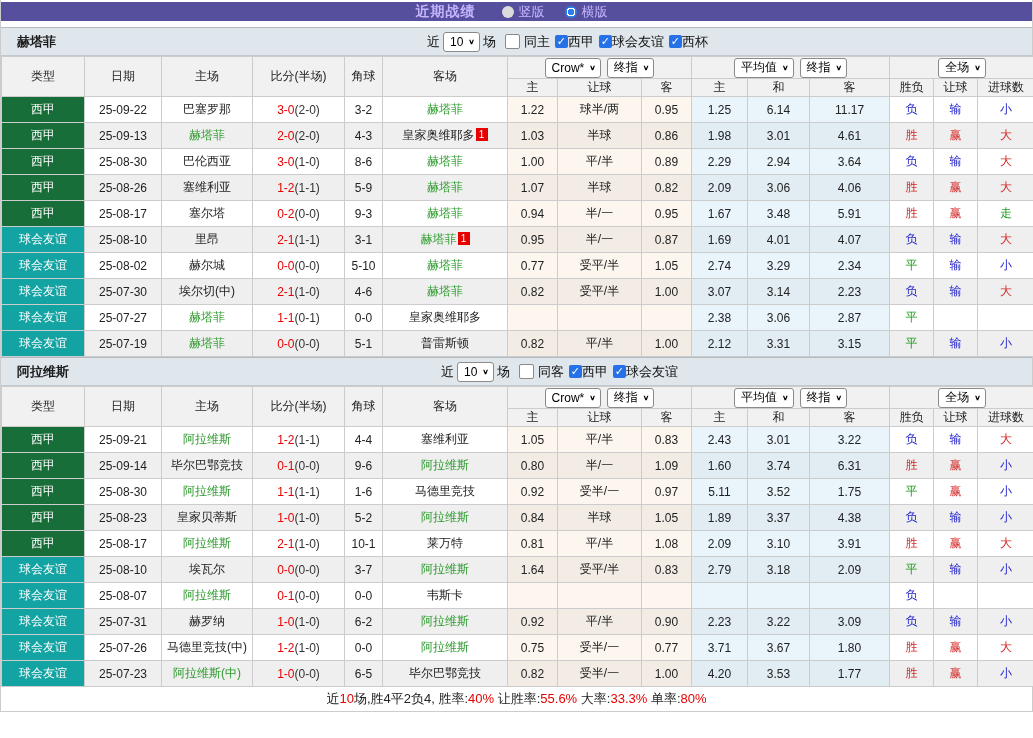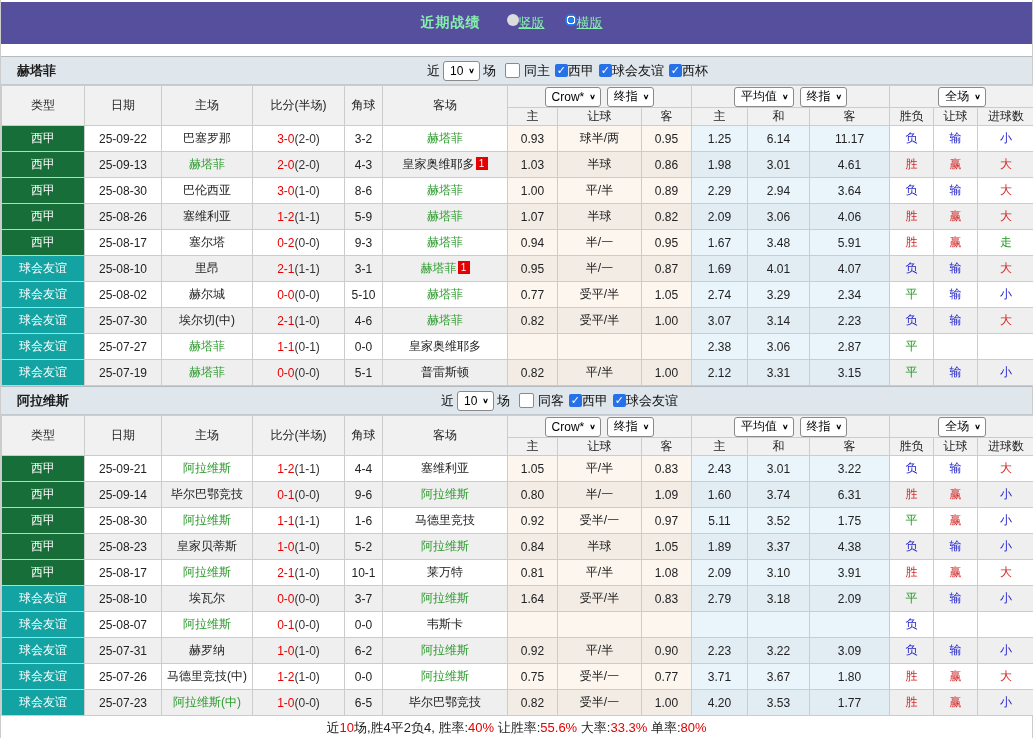--- a/index.html
+++ b/index.html
@@ -1,22 +1,22 @@
 <!DOCTYPE html>
 <html><head>
 <meta charset="utf-8">
 <style>
   * { margin:0; padding:0; box-sizing:content-box; }
   body { width:1033px; font-family:"Liberation Sans", sans-serif; background:#fff; }
   #app { width:1031px; border-left:1px solid #ccc; border-right:1px solid #ccc; padding-top:2px; }
 
   
-  .topbar { height:42px; background:#564f9e; display:flex; align-items:center; justify-content:center; color:#86efac; margin-bottom:12px; }
+  .topbar { height:19px; background:#564f9e; display:flex; align-items:center; justify-content:center; color:#c4b5fd; margin-bottom:6px; }
   .topbar .title { font-size:14px; font-weight:bold; margin-right:16px; letter-spacing:1px; }
-  .radio-item { display:flex; align-items:flex-start; font-size:13px; margin:0 10px; cursor:pointer;text-decoration:underline; }
+  .radio-item { display:flex; align-items:center; gap:5px; font-size:13px; margin:0 10px; cursor:pointer; }
   .radio { width:12px; height:12px; border-radius:50%; display:inline-block; }
   .radio.off { background:#dcdcdc; }
   .radio.on  { background:radial-gradient(circle, #2b7de9 0 3px, #fff 3px 4.5px, #2b7de9 4.5px); }
 
   
   .team-row { height:27px; background:#dfe6ec; border-top:1px solid #b4bac0; border-bottom:1px solid #c3c9cf; position:relative; display:flex; align-items:center; }
   .team-name { margin-left:16px; font-weight:bold; font-size:13px; color:#1c1c1c; }
   .filters { position:absolute; left:423px; top:0; height:100%; display:flex; align-items:center; font-size:13px; color:#111; }
   .team-section.second .filters { left:437px; }
   .flabel { margin:0 3px; white-space:nowrap; }
@@ -166,21 +166,21 @@
         </tr>
       </thead>
       <tbody>
           <tr>
     <td class="type league">西甲</td>
     <td class="date">25-09-22</td>
     <td class="home"><span class="tname">巴塞罗那</span></td>
     <td class="score"><span class="s-main">3-0</span><span class="s-half">(2-0)</span></td>
     <td class="corner">3-2</td>
     <td class="away"><span class="tname team">赫塔菲</span></td>
-    <td class="crow">0.93</td>
+    <td class="crow">1.22</td>
     <td class="crow">球半/两</td>
     <td class="crow">0.95</td>
     <td class="avgc">1.25</td>
     <td class="avgc">6.14</td>
     <td class="avgc">11.17</td>
     <td class="res res-b">负</td>
     <td class="res res-b">输</td>
     <td class="res res-b">小</td>
   </tr>
           <tr>

